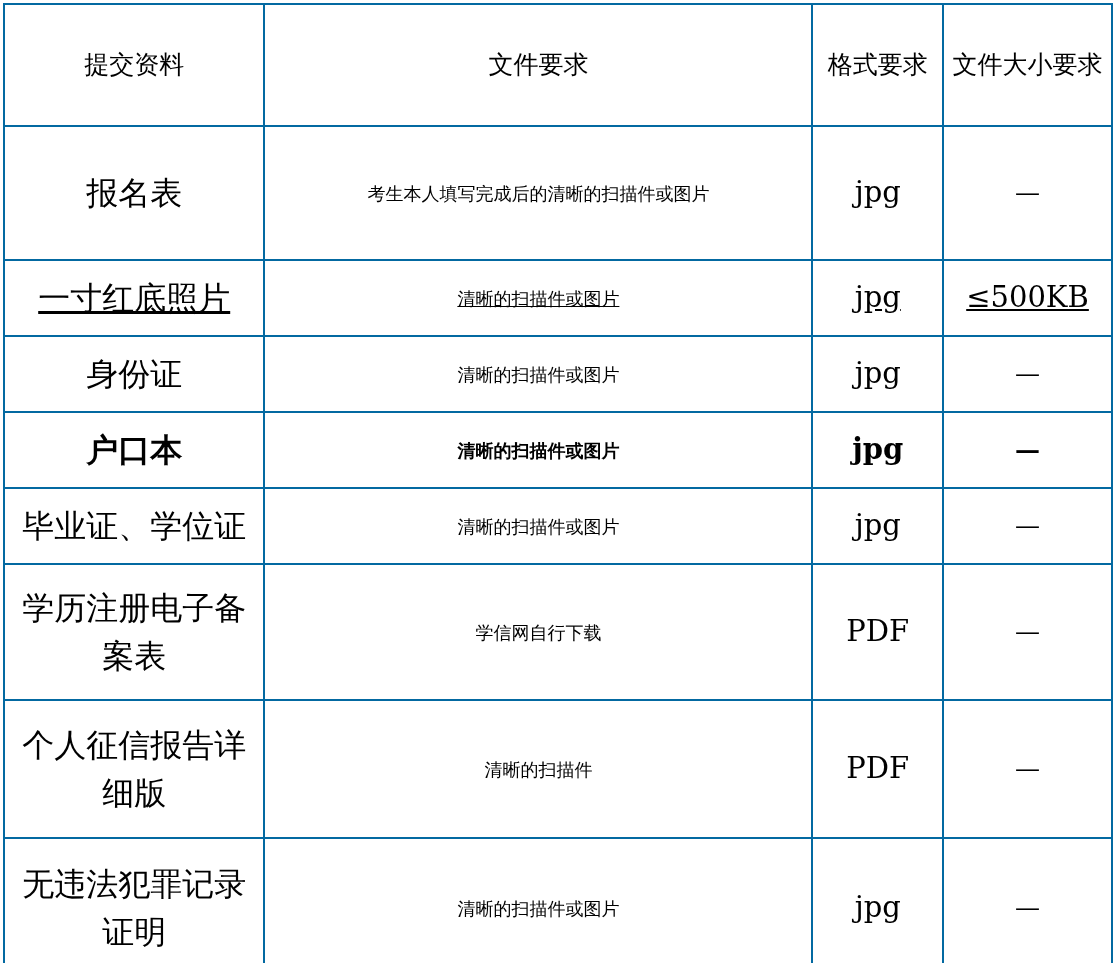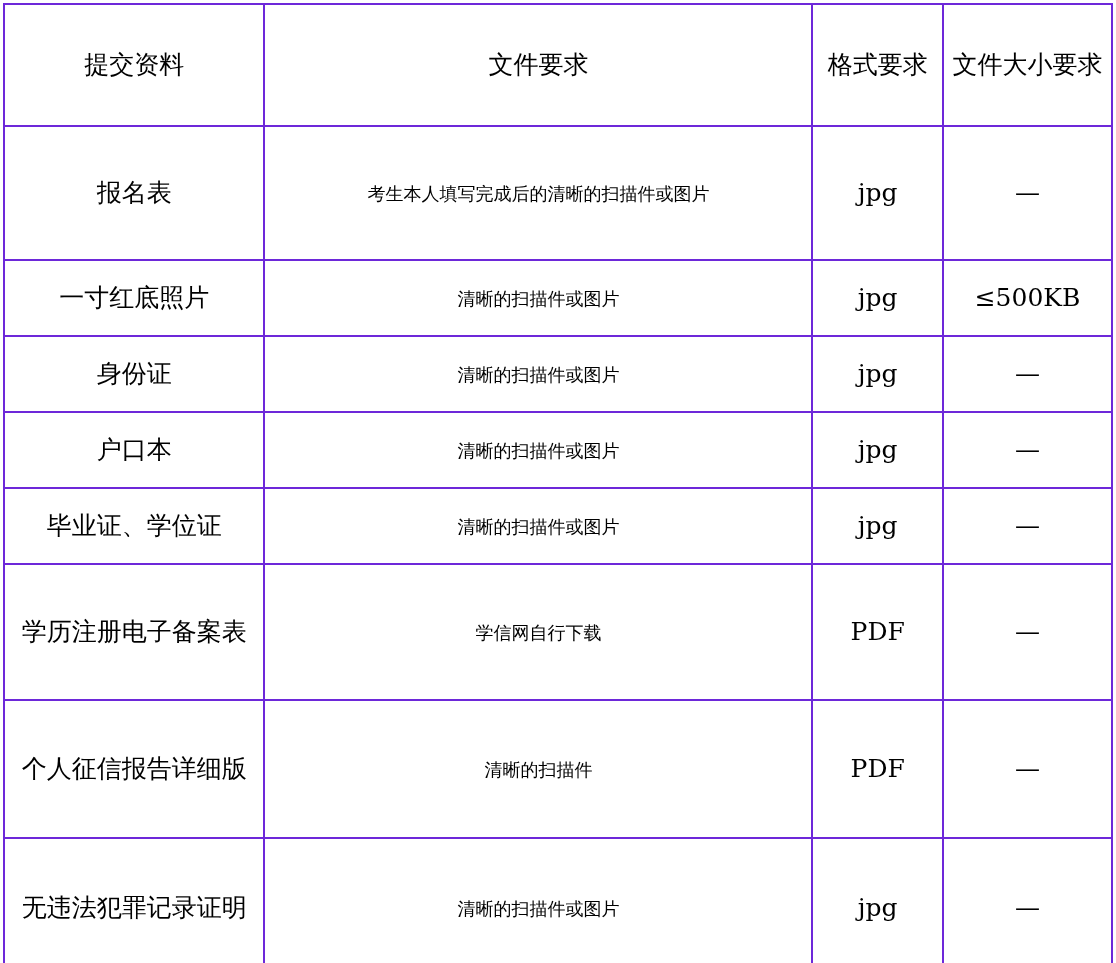--- a/index.html
+++ b/index.html
@@ -14,53 +14,53 @@
     color: #000000;
     overflow: hidden;
   }
   .doc-table {
     border-collapse: collapse;
     table-layout: fixed;
     width: 1110px;
     margin: 3px 0 0 3px;
   }
   .doc-table td, .doc-table th {
-    border: 2px solid #6d28d9;
+    border: 2px solid #0369a1;
     text-align: center;
     vertical-align: middle;
     padding: 6px 8px;
     font-weight: normal;
     line-height: 1.5;
   }
   .col-a { width: 259px; }
   .col-b { width: 545px; }
   .col-c { width: 130px; }
   .col-d { width: 168px; }
 
   .header-cell {
     font-weight: bold;
     font-size: 25px;
     height: 108px;
   }
   .cell-a {
-    font-size: 25px;
+    font-size: 32px;
   }
   .cell-b {
     font-size: 18px;
   }
   .cell-c, .cell-d {
-    font-size: 25px;
+    font-size: 29px;
   }
   .dash {
     font-size: 25px;
   }
   tr.r1 td { height: 120px; }
-  tr.r2 td { height: 62px; }
+  tr.r2 td { height: 62px; text-decoration: underline; }
   tr.r3 td { height: 62px; }
-  tr.r4 td { height: 62px; }
+  tr.r4 td { height: 62px; font-weight: bold; }
   tr.r5 td { height: 62px; border-radius: 9px; }
   tr.r6 td { height: 122px; }
   tr.r7 td { height: 124px; border-radius: 13px; }
   tr.r8 td { height: 126px; }
 </style>
 </head>
 <body>
 
 <table class="doc-table">
   <colgroup>

